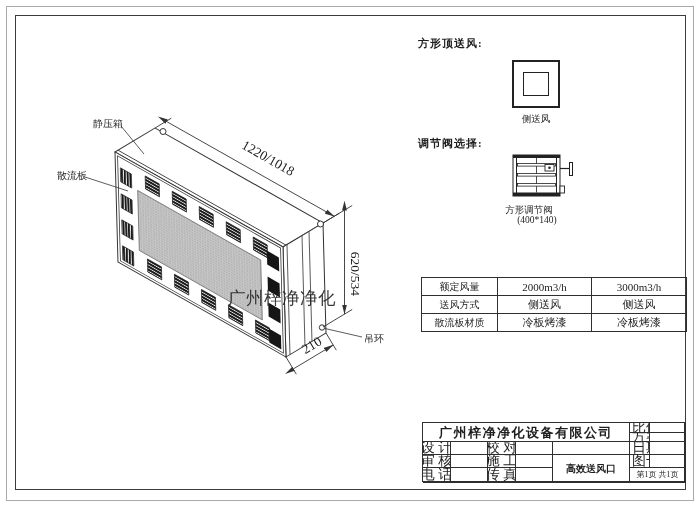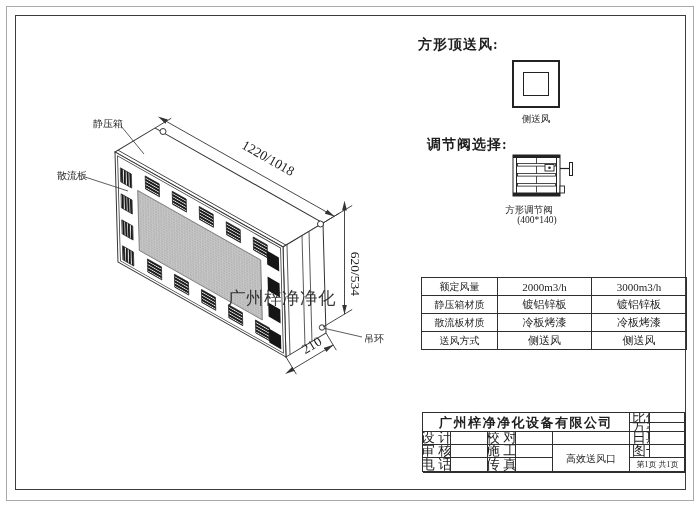--- a/index.html
+++ b/index.html
@@ -1,34 +1,34 @@
 <!DOCTYPE html>
 <html><head>
 <meta charset="utf-8">
 <style>
   html,body{margin:0;padding:0;background:#ffffff;}
   .sheet{position:relative;width:700px;height:507px;background:#ffffff;overflow:hidden;
          font-family:"Liberation Serif", serif;color:#1e1e1e;}
   .frame-outer{position:absolute;left:6px;top:6px;width:686px;height:493px;border:1px solid #a9a9a9;}
   .frame-inner{position:absolute;left:15px;top:15px;width:669px;height:473px;border:1.5px solid #3c3c3c;}
   .abs{position:absolute;}
-  .hd{font-weight:bold;font-size:14px;letter-spacing:1px;white-space:pre;}
+  .hd{font-weight:bold;font-size:11px;letter-spacing:1px;white-space:pre;}
   .cap{font-size:9.5px;text-align:center;}
   .spec-title{font-weight:bold;font-size:15px;letter-spacing:0.5px;white-space:pre;}
   table.spec{border-collapse:collapse;table-layout:fixed;}
   table.spec td{border:1px solid #2e2e2e;text-align:center;vertical-align:middle;
                 height:17px;padding:0;font-size:11px;overflow:hidden;white-space:nowrap;margin-top:17px;}
   table.spec td.lab{font-size:10px;}
   .tb{display:grid;grid-template-columns:28px 37px 28px 37px 77px 20px 36px;
       grid-template-rows:10px 9px 13px 13px 15px;border:1.5px solid #2e2e2e;box-sizing:border-box;}
   .tb .c{border-right:1px solid #2e2e2e;border-bottom:1px solid #2e2e2e;
          font-size:14px;display:flex;align-items:center;justify-content:center;
          overflow:hidden;white-space:pre;line-height:1;}
   .tb .company{grid-column:1/6;grid-row:1/3;font-size:13px;font-weight:bold;letter-spacing:1.5px;}
-  .tb .product{grid-column:5/6;grid-row:4/6;font-size:10px;}
+  .tb .product{grid-column:5/6;grid-row:4/6;font-size:10px;font-weight:bold;}
   .tb .page{grid-column:6/8;grid-row:5/6;font-size:8px;text-align:center;}
   .tb .rlab{justify-content:flex-start;padding-left:2px;}
   svg text{font-family:"Liberation Serif", serif;fill:#1e1e1e;}
 </style>
 </head>
 <body>
 
 <div class="sheet">
   <div class="frame-outer"></div>
   <div class="frame-inner"></div>
@@ -138,21 +138,21 @@
     <text x="228" y="304" font-size="17.5" fill="#8e8e8e" opacity="0.88" letter-spacing="0.5">广州梓净净化</text>
   </svg>
 
   <div class="abs hd" style="left:418px;top:36px">方形顶送风:</div>
 
   <div class="abs" style="left:512px;top:60px;width:48px;height:48px;border:2.5px solid #222;box-sizing:border-box">
     <div style="position:absolute;left:9px;top:10px;width:24px;height:22px;border:1.2px solid #222"></div>
   </div>
   <div class="abs cap" style="left:508px;top:113px;width:56px">侧送风</div>
 
-  <div class="abs hd" style="left:427px;top:136px">调节阀选择:</div>
+  <div class="abs hd" style="left:418px;top:136px">调节阀选择:</div>
 
   <svg class="abs" style="left:505px;top:150px" width="78" height="52" viewBox="505 150 78 52">
     <rect x="513" y="155" width="47" height="41" fill="#fff" stroke="#222" stroke-width="1"></rect>
     <rect x="513" y="155" width="47" height="3" fill="#222"></rect>
     <rect x="513" y="192.5" width="47" height="3.5" fill="#222"></rect>
     <path d="M516.5 155 L516.5 196" stroke="#222" stroke-width="1"></path>
     <path d="M556.5 155 L556.5 196" stroke="#222" stroke-width="1"></path>
     <path d="M536.5 158 L536.5 192.5" stroke="#222" stroke-width="0.8"></path>
     <rect x="517.5" y="163.5" width="38" height="2.6" fill="#fff" stroke="#222" stroke-width="0.8"></rect>
     <rect x="517.5" y="173.5" width="38" height="2.6" fill="#fff" stroke="#222" stroke-width="0.8"></rect>
@@ -173,38 +173,33 @@
         <col style="width:94px">
         <col style="width:95px">
       </colgroup>
     <tbody>
       <tr>
         <td class="lab">额定风量</td>
         <td>2000m3/h</td>
         <td>3000m3/h</td>
       </tr>
       <tr>
-        <td class="lab">静压箱材质</td>
-        <td>镀铝锌板</td>
-        <td>镀铝锌板</td>
+        <td class="lab">送风方式</td>
+        <td>侧送风</td>
+        <td>侧送风</td>
       </tr>
       <tr>
         <td class="lab">散流板材质</td>
         <td>冷板烤漆</td>
         <td>冷板烤漆</td>
       </tr>
-      <tr>
-        <td class="lab">送风方式</td>
-        <td>侧送风</td>
-        <td>侧送风</td>
-      </tr>
     </tbody>
   </table>
 
-  <div class="tb abs" style="left:422px;top:412px;width:263px;height:60px">
+  <div class="tb abs" style="left:422px;top:422px;width:263px;height:60px">
     <div class="c company">广州梓净净化设备有限公司</div>
     <div class="c rlab" style="grid-column:6;grid-row:1">比例</div>
     <div class="c" style="grid-column:7;grid-row:1"></div>
     <div class="c rlab" style="grid-column:6;grid-row:2">方案</div>
     <div class="c" style="grid-column:7;grid-row:2"></div>
 
     <div class="c" style="grid-column:1;grid-row:3">设 计</div>
     <div class="c" style="grid-column:2;grid-row:3"></div>
     <div class="c" style="grid-column:3;grid-row:3">校 对</div>
     <div class="c" style="grid-column:4;grid-row:3"></div>

